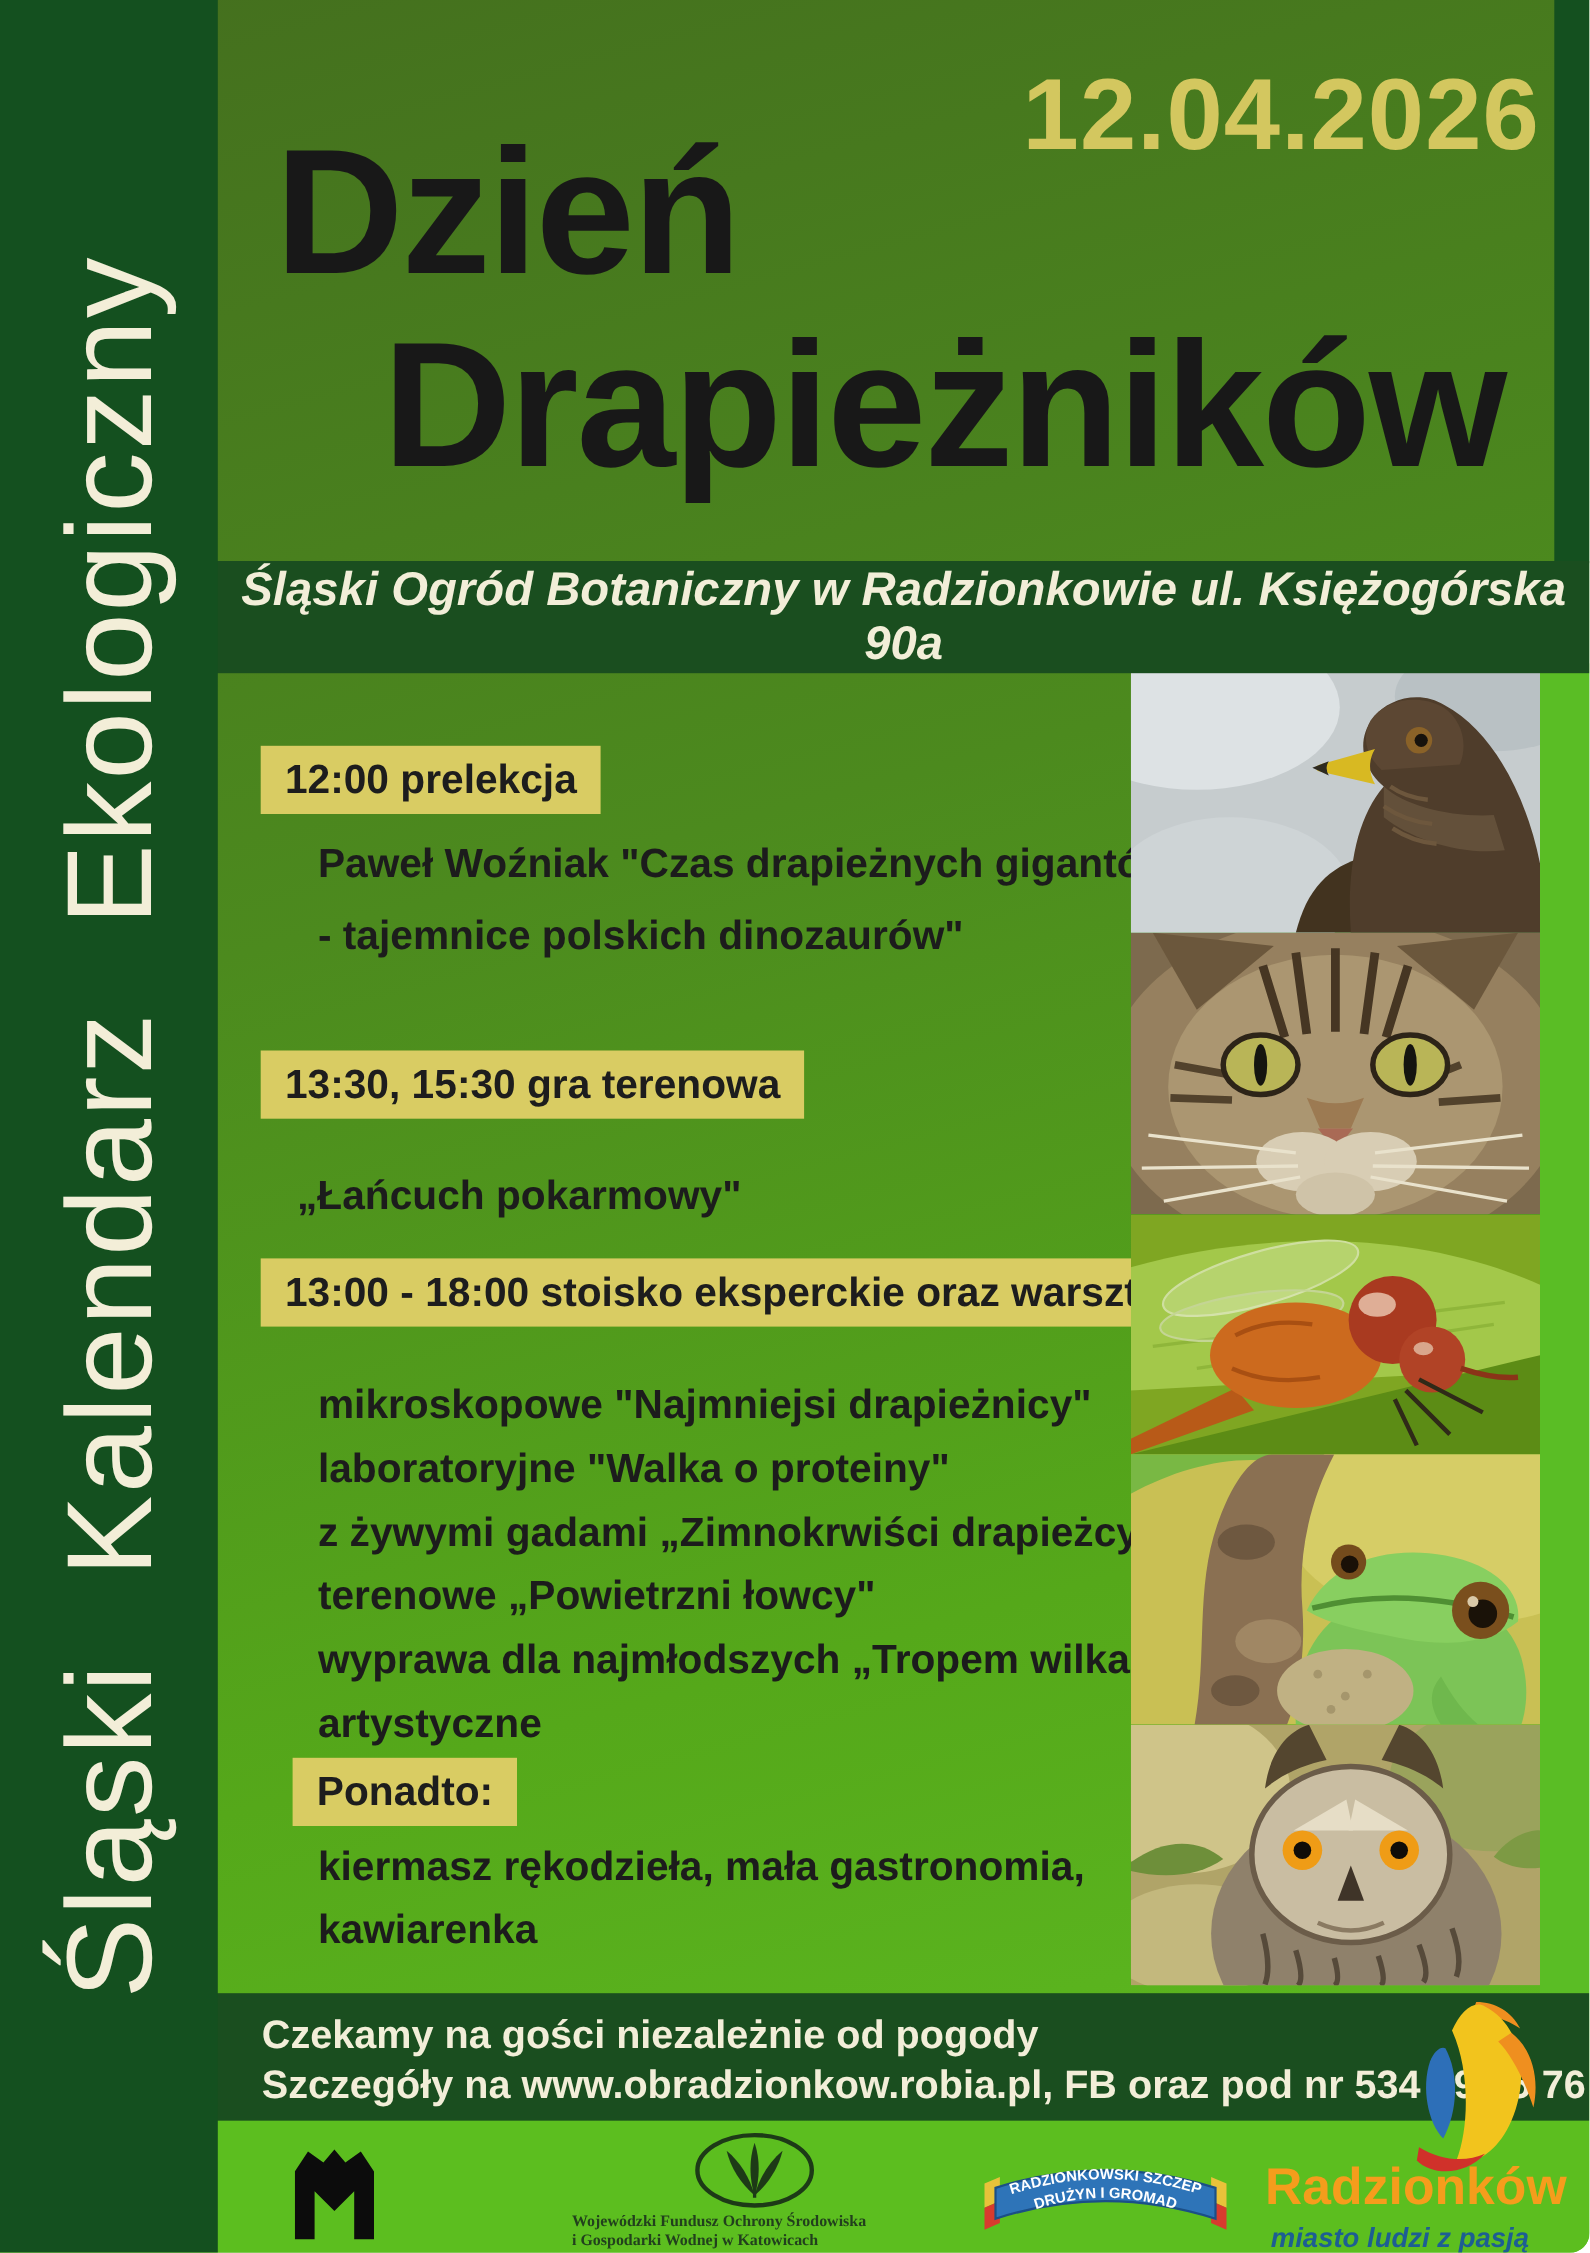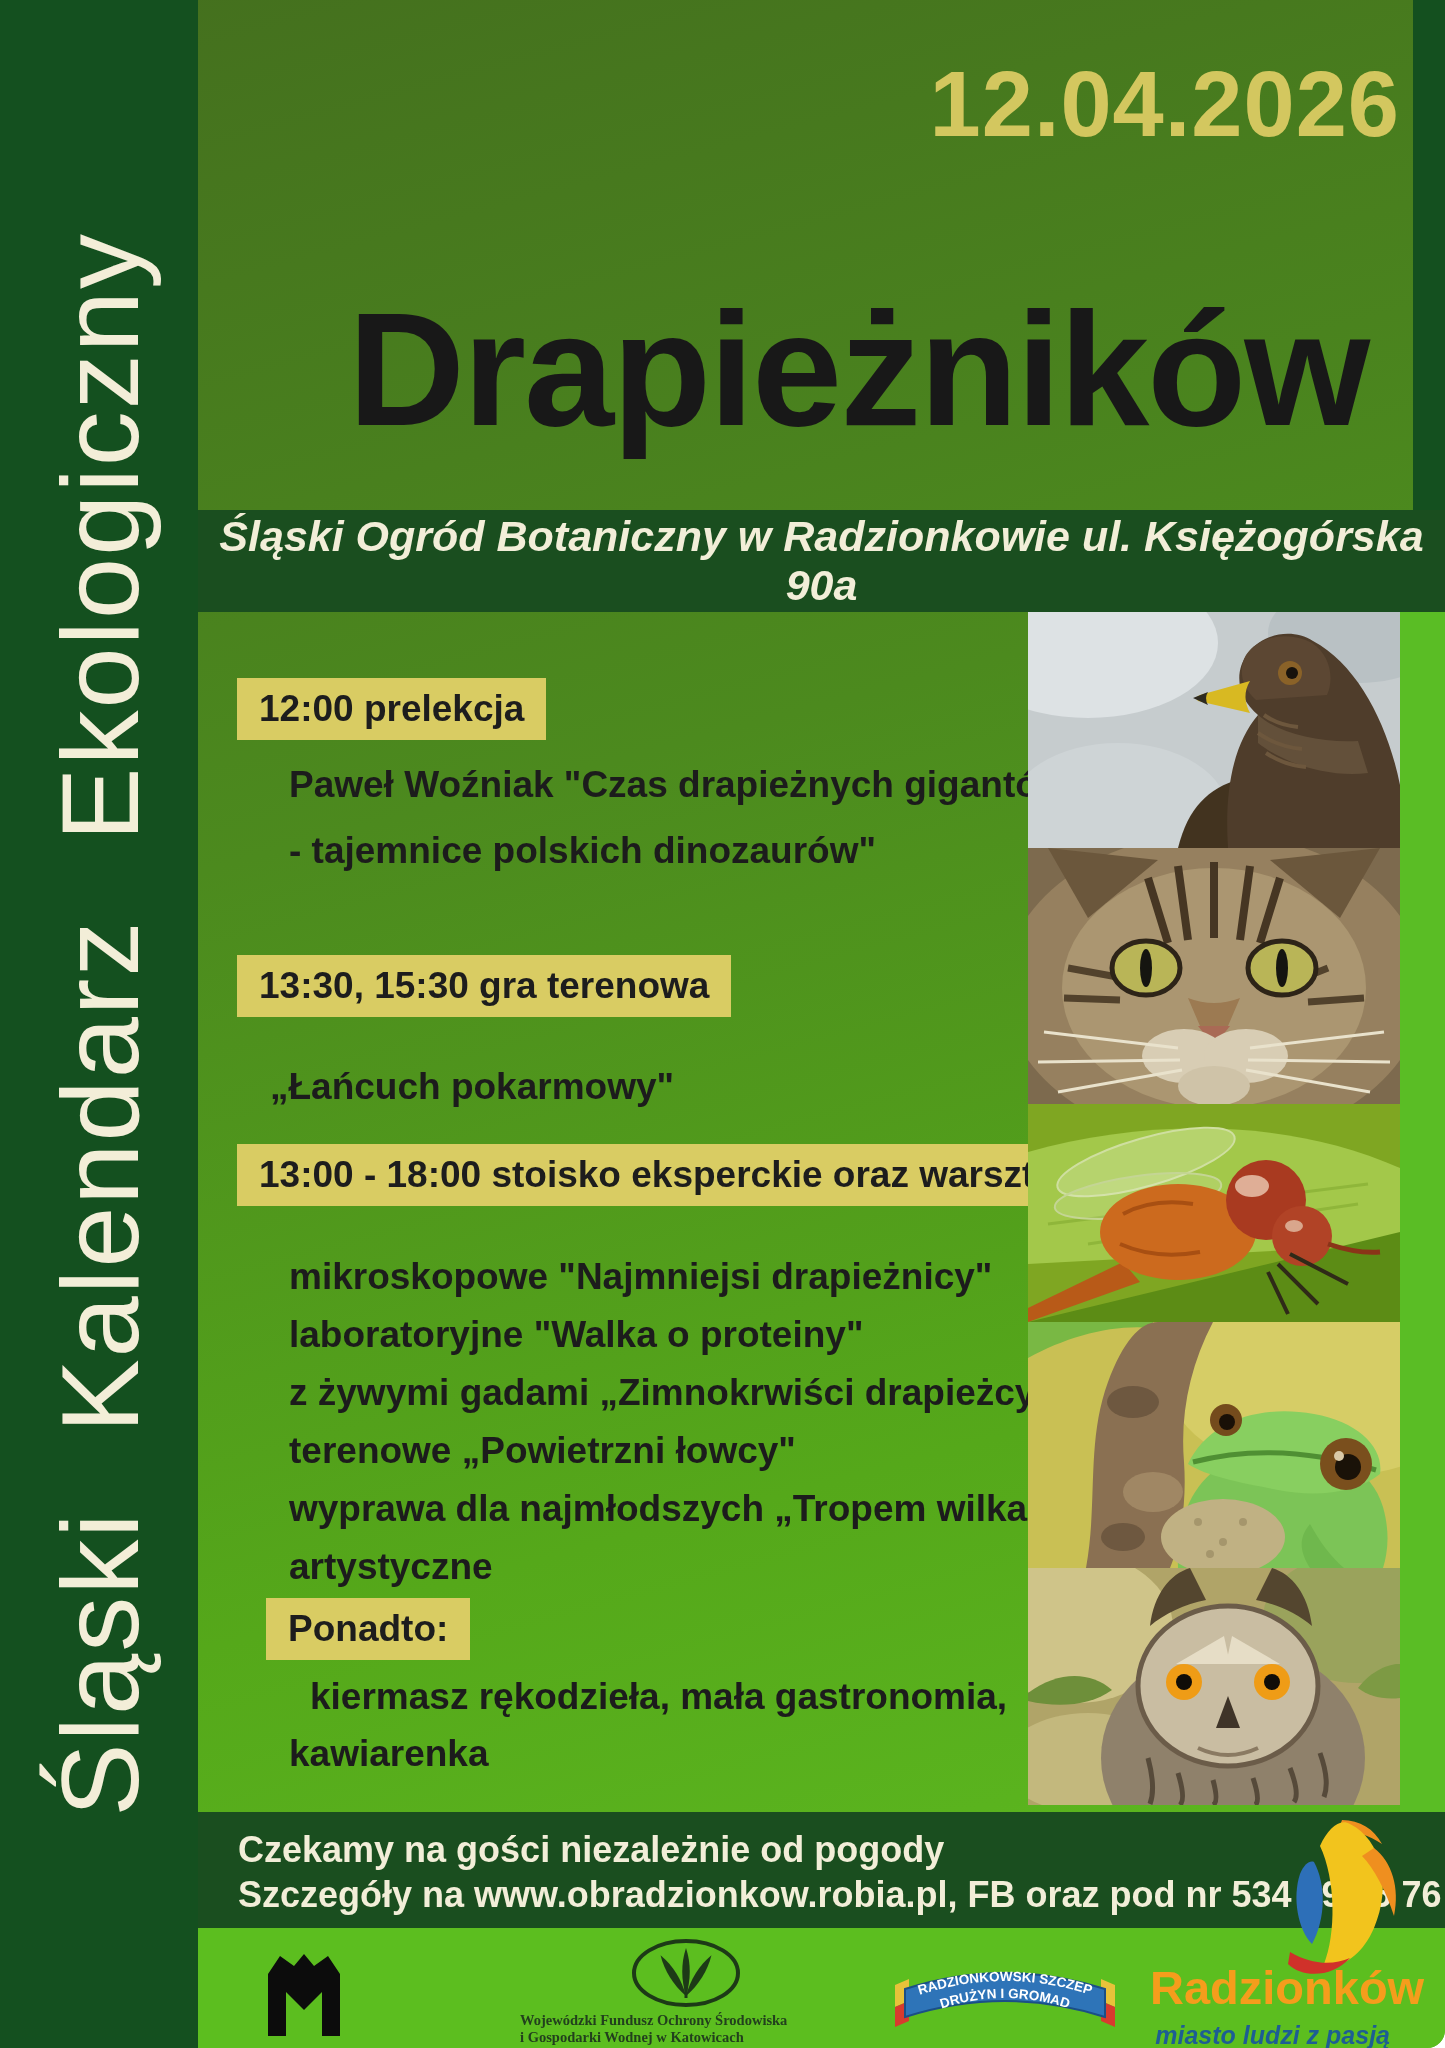--- a/index.html
+++ b/index.html
@@ -35,21 +35,21 @@
   .box1 { left:237px; top:678px; }
   .box2 { left:237px; top:955px; }
   .box3 { left:237px; top:1144px; }
   .box4 { left:266px; top:1598px; }
   .bline { position:absolute; z-index:2; font-size:37px; font-weight:bold; color:#1c1c1c; white-space:nowrap; }
   .p1a { left:289px; top:764px; }  .p1b { left:289px; top:830px; }
   .lan { left:270px; top:1066px; }
   .it0 { left:289px; top:1256px; } .it1 { left:289px; top:1314px; }
   .it2 { left:289px; top:1372px; } .it3 { left:289px; top:1430px; }
   .it4 { left:289px; top:1488px; } .it5 { left:289px; top:1546px; }
-  .kier { left:289px; top:1676px;margin-left:21px; } .kaw { left:289px; top:1733px; }
+  .kier { left:289px; top:1676px; } .kaw { left:289px; top:1733px; }
 
   
   .note { position:absolute; z-index:4; left:238px; font-size:36px; font-weight:bold; color:#f2eed8; white-space:nowrap; }
   .note1 { top:1829px; } .note2 { top:1874px; }
 
   
   .photo-col { position:absolute; left:1028px; top:603px; width:372px; z-index:2; display:flex; flex-direction:column; }
   .photo { width:372px; overflow:hidden; }
   .photo svg { display:block; width:100%; height:100%; }
   .ph-buzzard { height:245px; } .ph-cat { height:256px; } .ph-dragonfly { height:218px; }
@@ -73,20 +73,21 @@
 <div class="poster">
 
   <div class="left-rail">
     <span class="rail-text">Śląski Kalendarz Ekologiczny</span>
   </div>
 
   <div class="right-border-top"></div>
   <div class="lime-strip"></div>
 
   <div class="event-date">12.04.2026</div>
+  <div class="title-line title-1">Dzień</div>
   <div class="title-line title-2">Drapieżników</div>
 
   <div class="venue-band">
     <div class="venue-text">Śląski Ogród Botaniczny w Radzionkowie ul. Księżogórska 90a</div>
   </div>
 
   <div class="box box1">12:00 prelekcja</div>
   <div class="bline p1a">Paweł Woźniak "Czas drapieżnych gigantów</div>
   <div class="bline p1b">- tajemnice polskich dinozaurów"</div>
 

